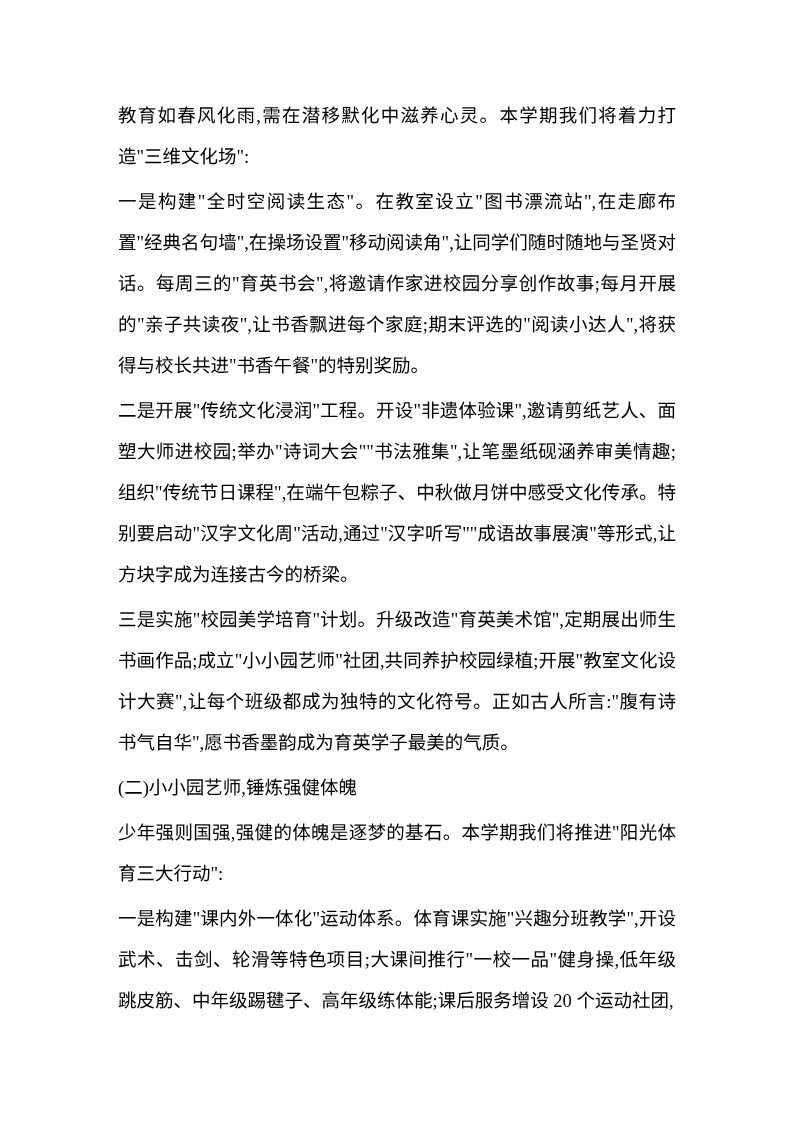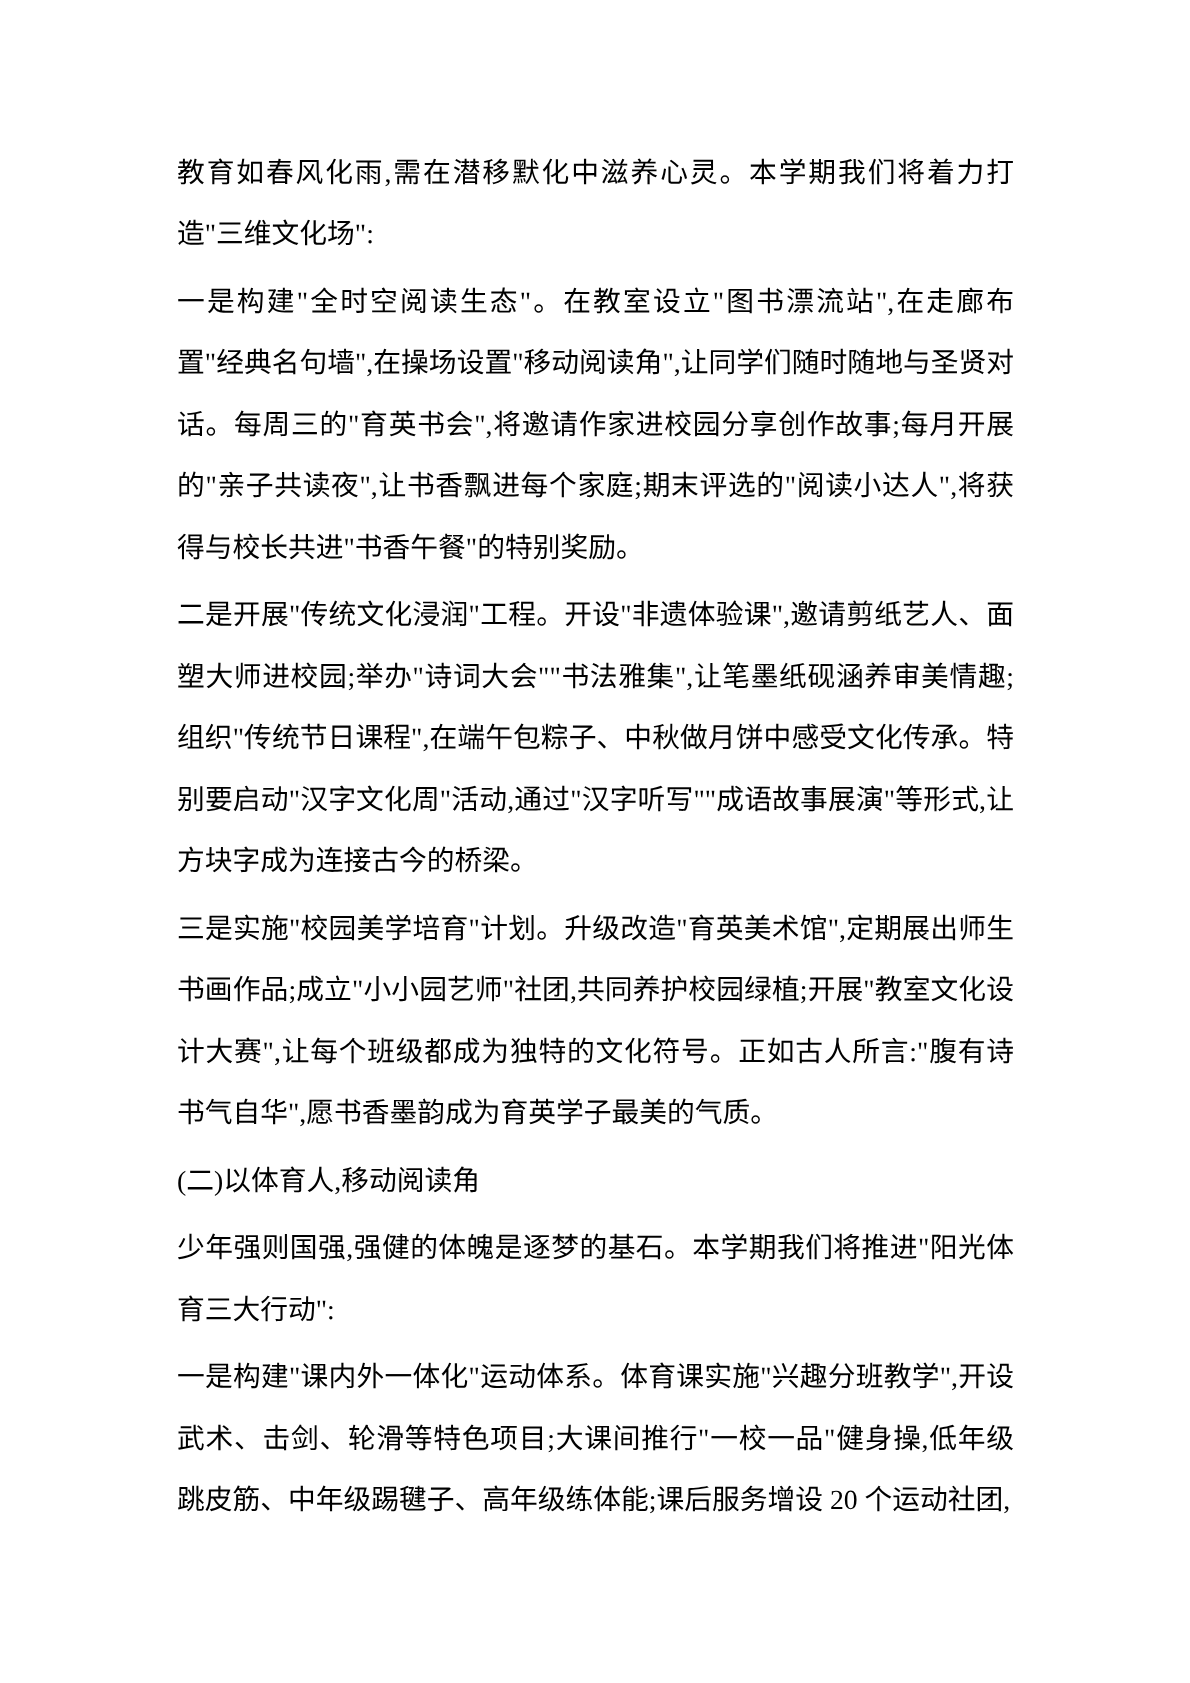--- a/index.html
+++ b/index.html
@@ -37,17 +37,17 @@
 </style>
 </head>
 <body>
 
 <div class="page">
   <div class="content">
     <p class="para">教育如春风化雨,需在潜移默化中滋养心灵。本学期我们将着力打造"三维文化场":</p>
     <p class="para">一是构建"全时空阅读生态"。在教室设立"图书漂流站",在走廊布置"经典名句墙",在操场设置"移动阅读角",让同学们随时随地与圣贤对话。每周三的"育英书会",将邀请作家进校园分享创作故事;每月开展的"亲子共读夜",让书香飘进每个家庭;期末评选的"阅读小达人",将获得与校长共进"书香午餐"的特别奖励。</p>
     <p class="para">二是开展"传统文化浸润"工程。开设"非遗体验课",邀请剪纸艺人、面塑大师进校园;举办"诗词大会""书法雅集",让笔墨纸砚涵养审美情趣;组织"传统节日课程",在端午包粽子、中秋做月饼中感受文化传承。特别要启动"汉字文化周"活动,通过"汉字听写""成语故事展演"等形式,让方块字成为连接古今的桥梁。</p>
     <p class="para">三是实施"校园美学培育"计划。升级改造"育英美术馆",定期展出师生书画作品;成立"小小园艺师"社团,共同养护校园绿植;开展"教室文化设计大赛",让每个班级都成为独特的文化符号。正如古人所言:"腹有诗书气自华",愿书香墨韵成为育英学子最美的气质。</p>
-    <p class="para section-heading">(二)以体育人,移动阅读角</p>
+    <p class="para section-heading">(二)小小园艺师,锤炼强健体魄</p>
     <p class="para">少年强则国强,强健的体魄是逐梦的基石。本学期我们将推进"阳光体育三大行动":</p>
     <p class="para">一是构建"课内外一体化"运动体系。体育课实施"兴趣分班教学",开设武术、击剑、轮滑等特色项目;大课间推行"一校一品"健身操,低年级跳皮筋、中年级踢毽子、高年级练体能;课后服务增设 20 个运动社团,</p>
   </div>
 </div>
 
 </body></html>

